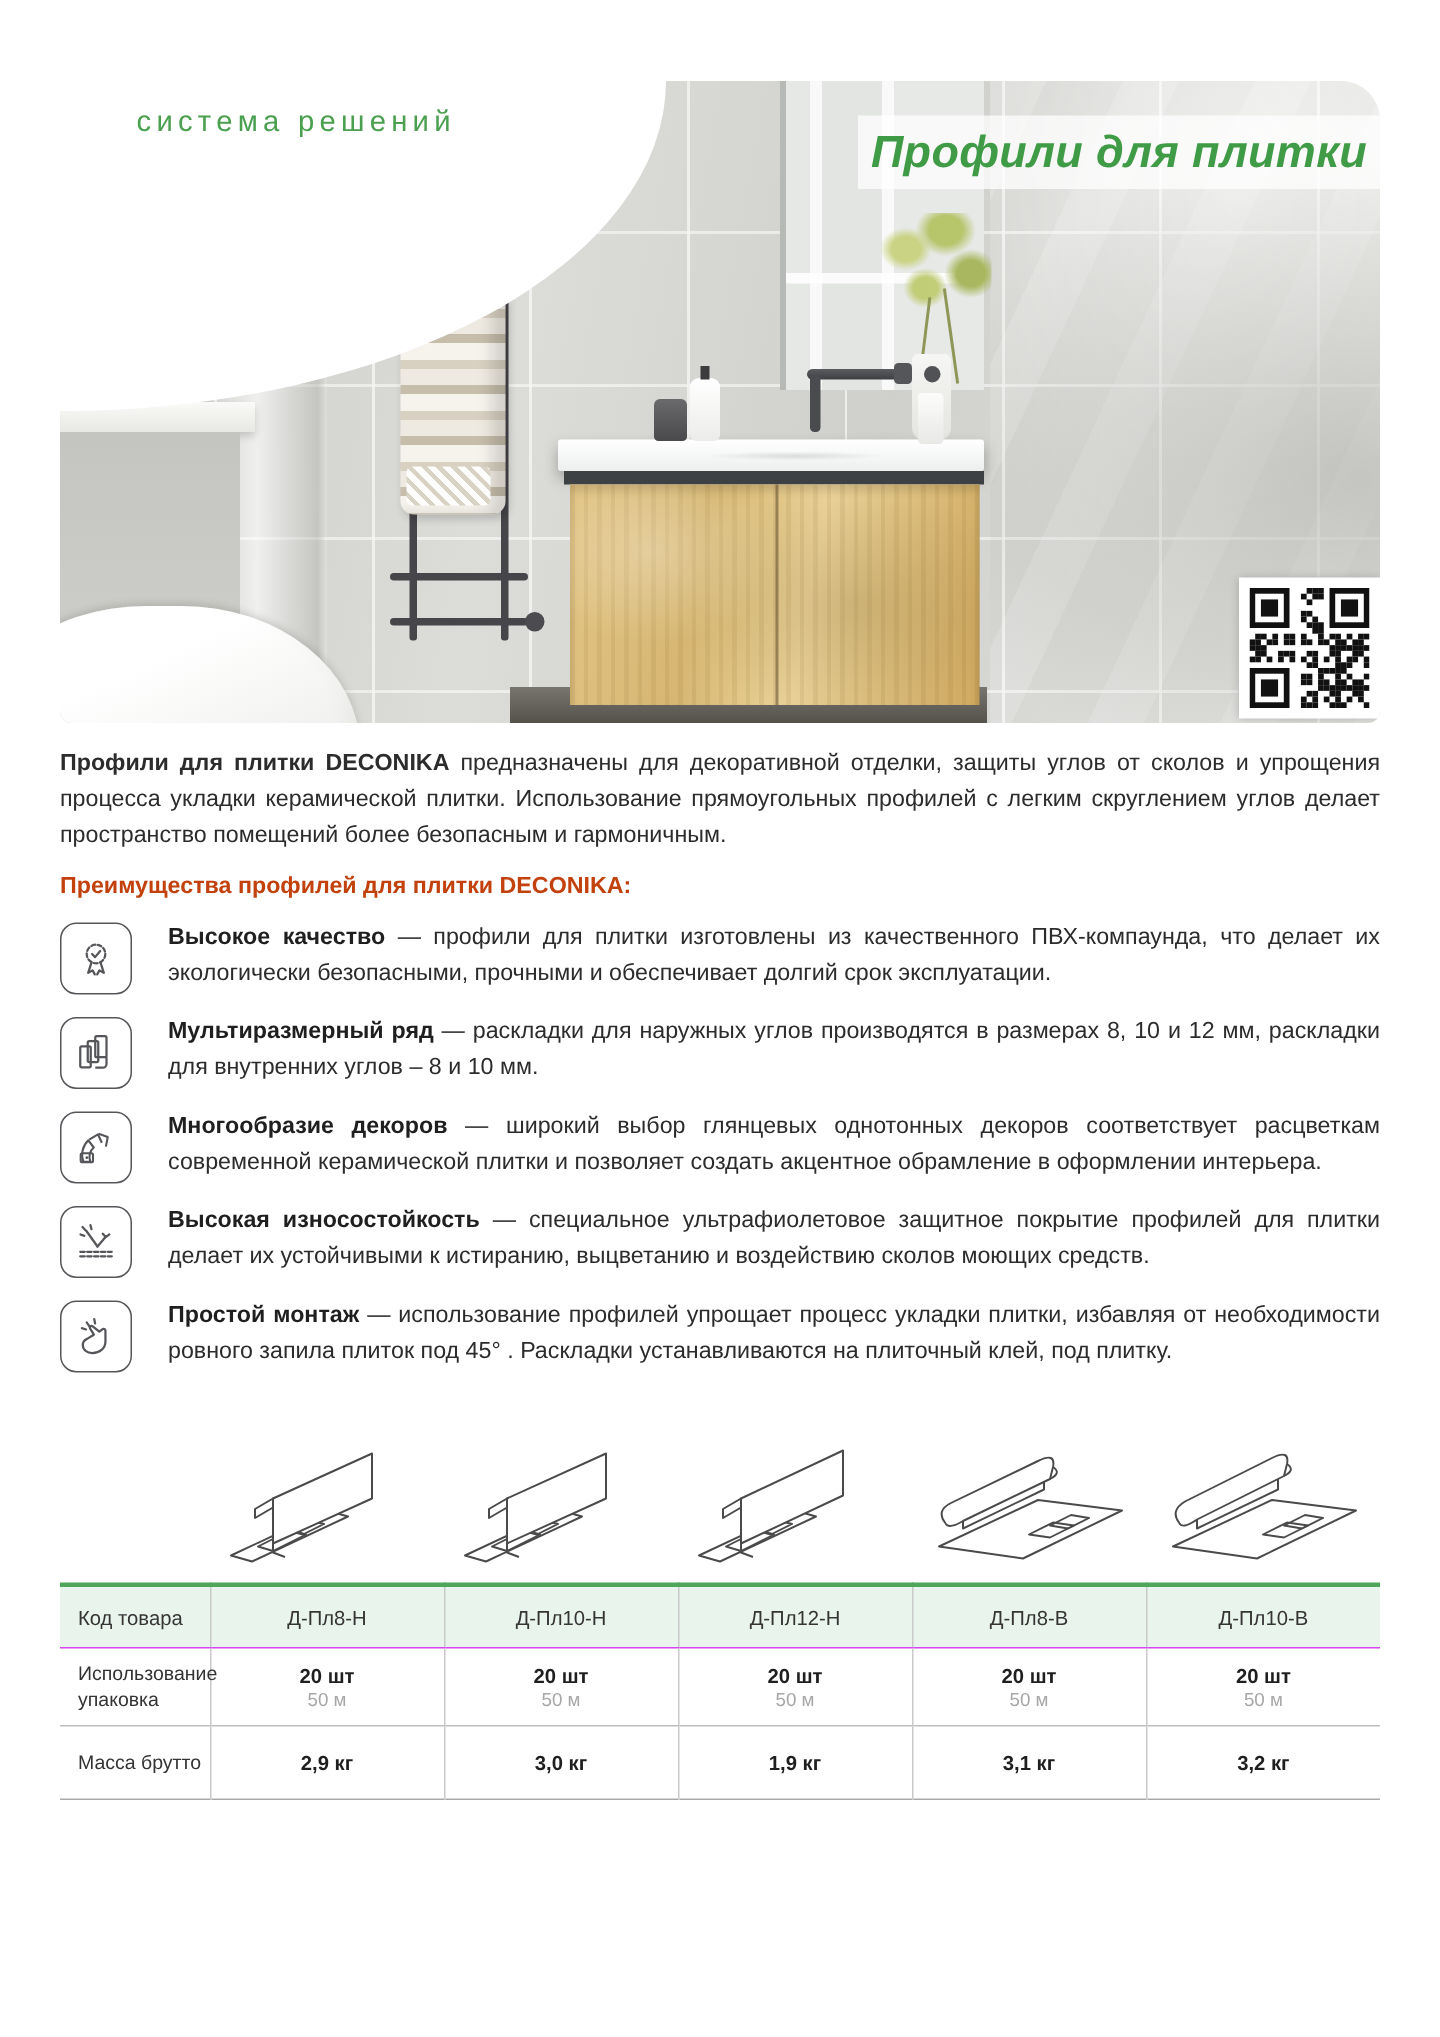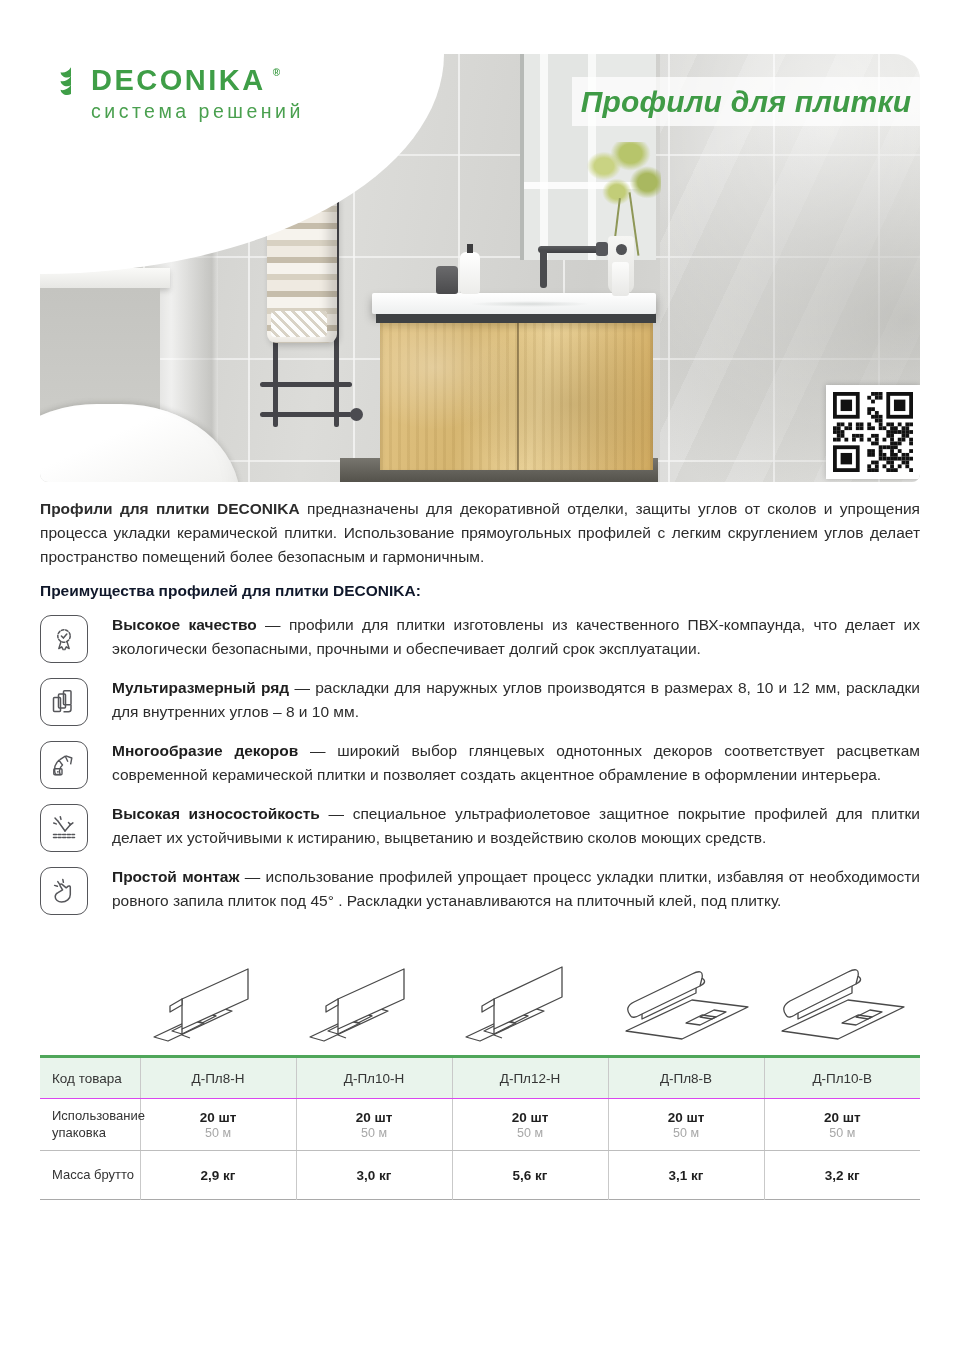--- a/index.html
+++ b/index.html
@@ -91,21 +91,21 @@
   
   .title-band{position:absolute;left:532px;right:0;top:23px;height:49px;background:rgba(255,255,255,.74);
      display:flex;align-items:center;justify-content:center;}
   .title-band span{font-size:30px;font-weight:700;letter-spacing:.2px;}
   
   .qr-wrap{position:absolute;right:0;bottom:3px;width:94px;height:94px;background:#fff;
      display:flex;align-items:center;justify-content:center;box-shadow:0 0 6px rgba(0,0,0,.2);}
 
   
   .intro{margin:15px 0 0 0;font-size:15.5px;line-height:24px;text-align:justify;color:#2c2c2c;}
-  .adv-heading{margin:13px 0 0 0;font-size:15.5px;font-weight:700;color:#0f172a;}
+  .adv-heading{margin:13px 0 0 0;font-size:15.5px;font-weight:700;color:#c2410c;}
   .adv-item{display:flex;gap:24px;margin-top:13px;min-height:49px;}
   .ic{flex:none;width:46px;height:46px;margin-top:2px;border:1.8px solid #55565a;border-radius:11px;
       display:flex;align-items:center;justify-content:center;}
   .adv-text{margin:0;font-size:15.5px;line-height:24px;text-align:justify;color:#2c2c2c;flex:1;}
   .adv-text b{color:#1f1f1f;}
 
   
   .profiles-row{display:flex;margin:50px 0 10px 100px;}
   .profile-cell{width:156px;display:flex;align-items:flex-end;justify-content:center;}
 
@@ -172,31 +172,20 @@
         <div class="rung r2"></div>
         <div class="rung r3"></div>
         <div class="rung r4"></div>
         <div class="mount m1"></div>
         <div class="mount m2"></div>
         <div class="towels"></div>
       </div>
 
       <div class="logo-cutout">
         <div class="logo-block">
-          <div class="logo-row">
-            <svg width="26" height="30" viewBox="0 0 22 26">
-              <g fill="#3f9e47">
-                <path d="M11 1 C8.5 5 4.5 6.4 2 5.4 c.3 4 5.4 5.8 9 3.6z"></path>
-                <path d="M11 8.6 C8.5 12.6 4.5 14 2 13 c.3 4 5.4 5.8 9 3.6z"></path>
-                <path d="M11 16.2 C8.5 20.2 4.5 21.6 2 20.6 c.3 4 5.4 5.8 9 3.6z"></path>
-              </g>
-            </svg>
-            <span class="brand" style="color:#3f9e47;">DECONIKA</span>
-            <span class="reg" style="color:#3f9e47;">®</span>
-          </div>
           <div class="tagline" style="color:#4aa04f;">система решений</div>
         </div>
       </div>
 
       <div class="title-band">
         <span style="color:#3f9b46;font-style:italic;">Профили для плитки</span>
       </div>
 
       <div class="qr-wrap">
         <svg width="80" height="80" viewBox="0 0 84 84">
@@ -518,21 +507,21 @@
             </td>
           <td>
               <div class="cell-main">20 шт</div>
               <div class="cell-sub">50 м</div>
             </td>
         </tr>
         <tr class="row-mass">
           <td class="rowlabel">Масса брутто</td>
           <td class="cell-mass">2,9 кг</td>
           <td class="cell-mass">3,0 кг</td>
-          <td class="cell-mass">5,6 кг</td>
+          <td class="cell-mass">1,9 кг</td>
           <td class="cell-mass">3,1 кг</td>
           <td class="cell-mass">3,2 кг</td>
         </tr>
       </tbody>
     </table>
 
   </div>
 </div>
 
 </body></html>

